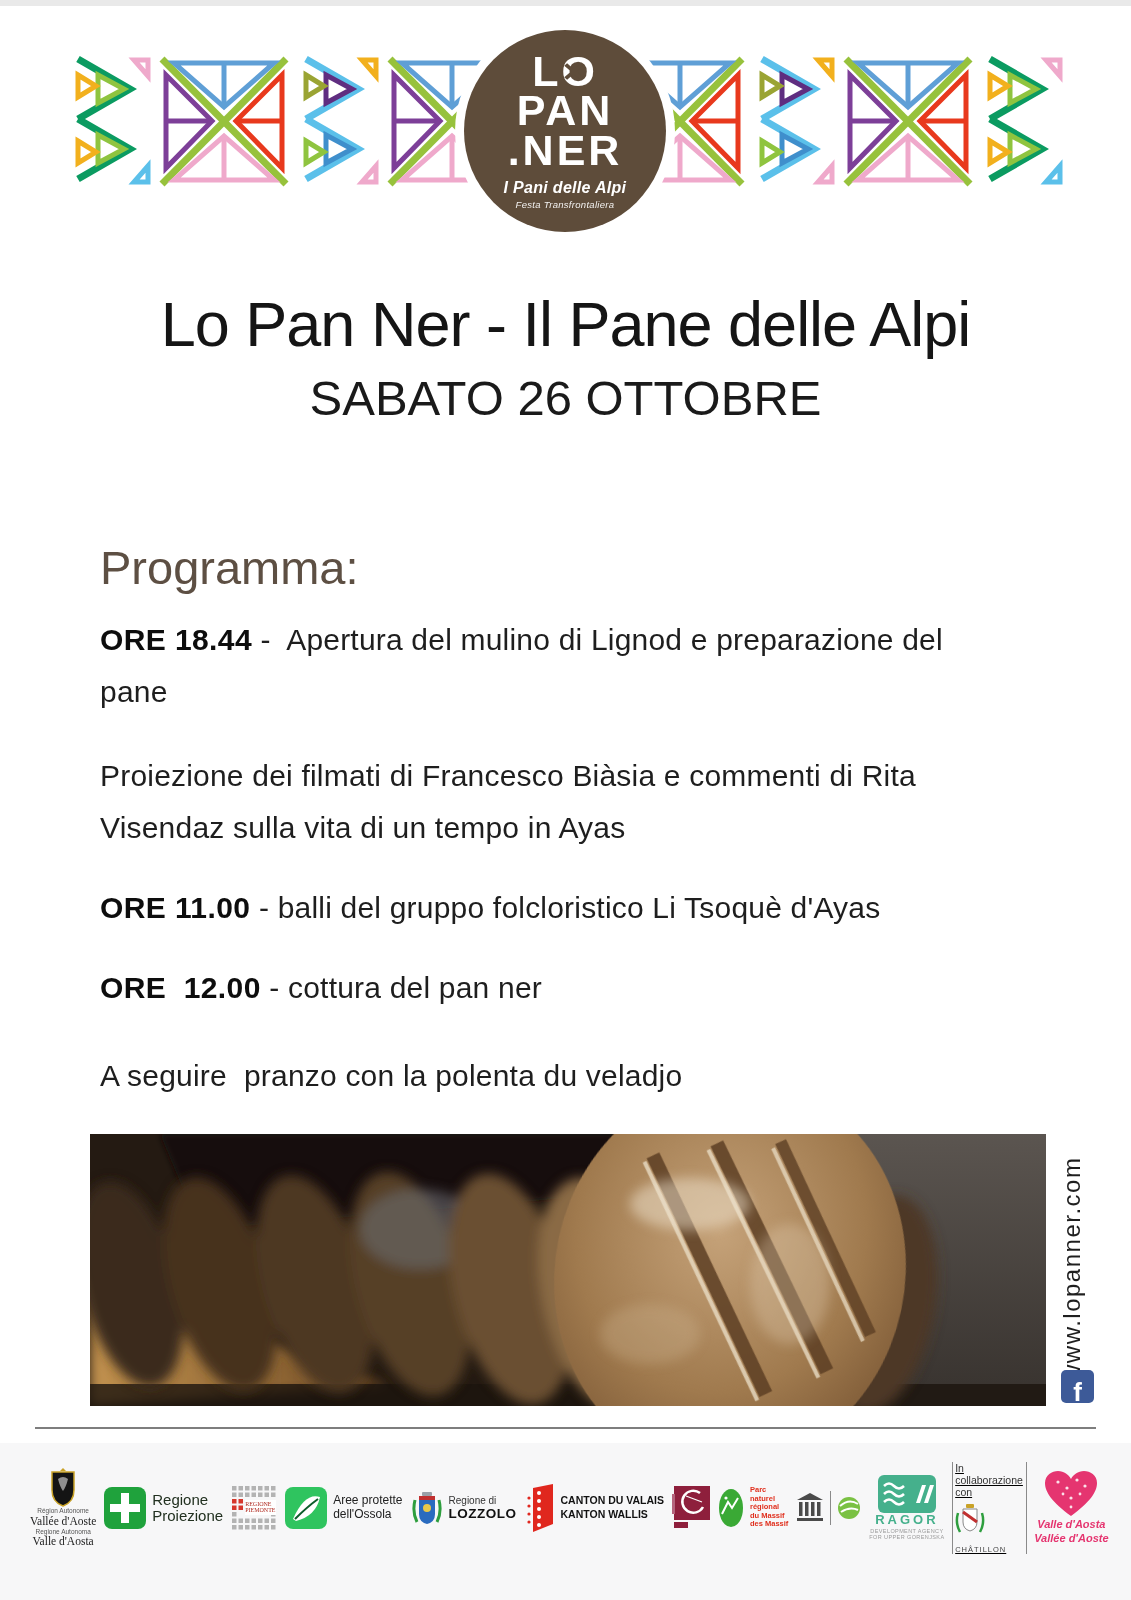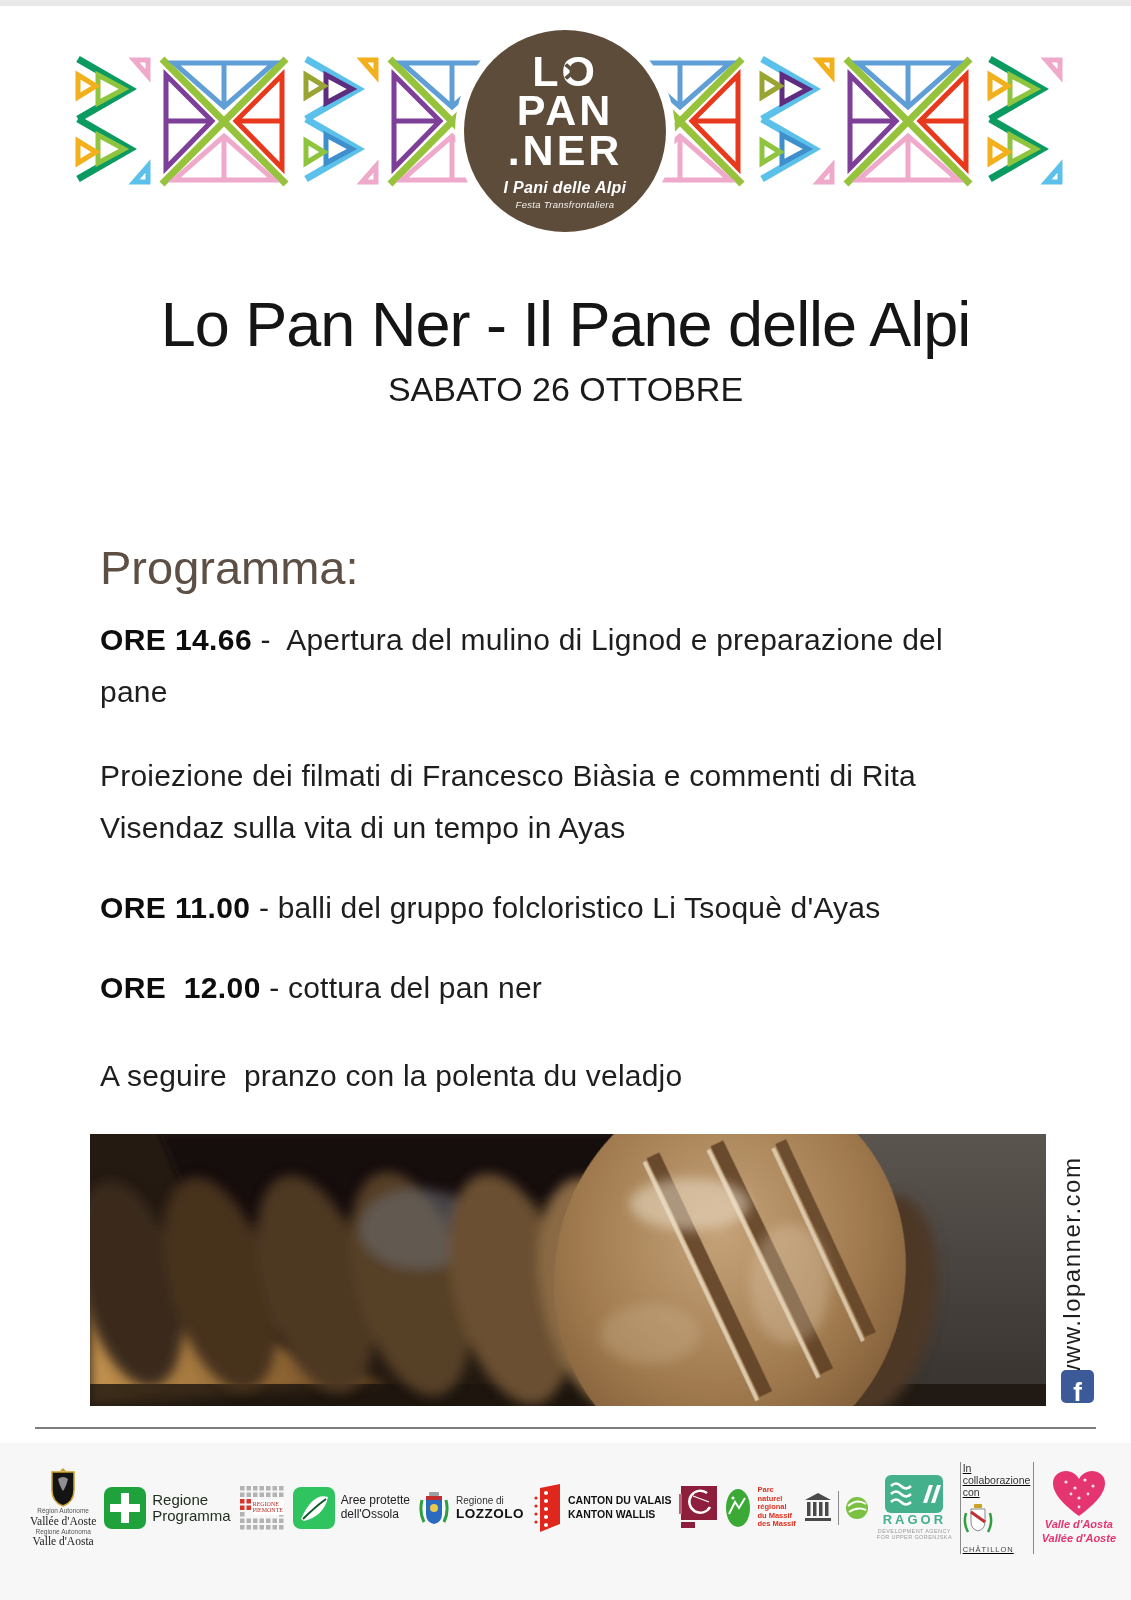--- a/index.html
+++ b/index.html
@@ -15,21 +15,21 @@
   .logo-word{font-weight:700;font-size:43px;line-height:.92;letter-spacing:3px;}
   .logo-l1{position:relative;display:inline-block;}
   .logo-l1 .xmark{position:absolute;left:31px;top:7px;font-size:26px;line-height:1;color:#5e4c3a;
                   font-weight:700;transform:scale(1.15,1.0);}
   .logo-sub{font-style:italic;font-weight:700;font-size:16px;margin-top:9px;letter-spacing:.3px;}
   .logo-tag{font-style:italic;font-size:9.5px;opacity:.92;margin-top:2px;letter-spacing:.3px;}
 
   
   .title{position:absolute;left:0;right:0;top:282px;text-align:center;font-size:63px;font-weight:400;
          color:#151515;letter-spacing:-1px;margin:0;}
-  .date{position:absolute;left:0;right:0;top:364px;text-align:center;font-size:34px;color:#1a1a1a;letter-spacing:0;}
+  .date{position:absolute;left:0;right:0;top:364px;text-align:center;font-size:49px;color:#1a1a1a;letter-spacing:0;}
   .location{position:absolute;left:0;right:0;top:427px;text-align:center;font-size:45px;color:#1a1a1a;}
 
   
   .prog-heading{position:absolute;left:100px;top:534px;font-size:47px;font-weight:400;color:#5d4f43;margin:0;}
   .prog{position:absolute;left:100px;width:885px;font-size:30px;line-height:1.72;color:#1e1e1e;
         margin:0;white-space:pre-wrap;letter-spacing:.2px;}
   .prog b{color:#0d0d0d;letter-spacing:.4px;}
   .p1{top:608px;} .p2{top:744px;} .p3{top:876px;} .p4{top:956px;} .p5{top:1044px;}
 
   
@@ -128,21 +128,21 @@
       <span>.NER</span>
     </div>
     <div class="logo-sub">I Pani delle Alpi</div>
     <div class="logo-tag">Festa Transfrontaliera</div>
   </div>
 
   <h1 class="title">Lo Pan Ner - Il Pane delle Alpi</h1>
   <div class="date">SABATO 26 OTTOBRE</div>
 
   <h2 class="prog-heading">Programma:</h2>
-  <p class="prog p1"><b>ORE 14.66</b><span> -  Apertura del mulino di Lignod e preparazione del pane</span></p>
+  <p class="prog p1"><b>ORE 18.44</b><span> -  Apertura del mulino di Lignod e preparazione del pane</span></p>
   <p class="prog p2"><span>Proiezione dei filmati di Francesco Biàsia e commenti di Rita Visendaz sulla vita di un tempo in Ayas</span></p>
   <p class="prog p3"><b>ORE 11.00</b><span> - balli del gruppo folcloristico Li Tsoquè d'Ayas</span></p>
   <p class="prog p4"><b>ORE  12.00</b><span> - cottura del pan ner</span></p>
   <p class="prog p5"><span>A seguire  pranzo con la polenta du veladjo</span></p>
 
   <figure class="photo">
     <svg viewBox="0 0 956 272" preserveAspectRatio="none">
       <defs>
         <filter id="b6">
             <feGaussianBlur stdDeviation="6"></feGaussianBlur>
@@ -220,21 +220,21 @@
       </div>
     </div>
 
     <div class="lg">
       <svg width="42" height="42" viewBox="0 0 42 42">
         <rect width="42" height="42" rx="8" fill="#1fa23c"></rect>
         <path d="M17 6 h8 v11 h11 v8 h-11 v11 h-8 v-11 h-11 v-8 h11 z" fill="#ffffff"></path>
       </svg>
       <div class="lomb-cap">
         <div>Regione</div>
-        <div>Programma</div>
+        <div>Proiezione</div>
       </div>
     </div>
 
     <div class="lg">
       <div style="position:relative;width:46px;height:46px;">
         <svg width="46" height="46" viewBox="0 0 46 46">
           <g fill="#b3b3b3">
             <rect x="1" y="1" width="4.5" height="4.5"></rect>
               <rect x="7.5" y="1" width="4.5" height="4.5"></rect>
               <rect x="14" y="1" width="4.5" height="4.5"></rect>

